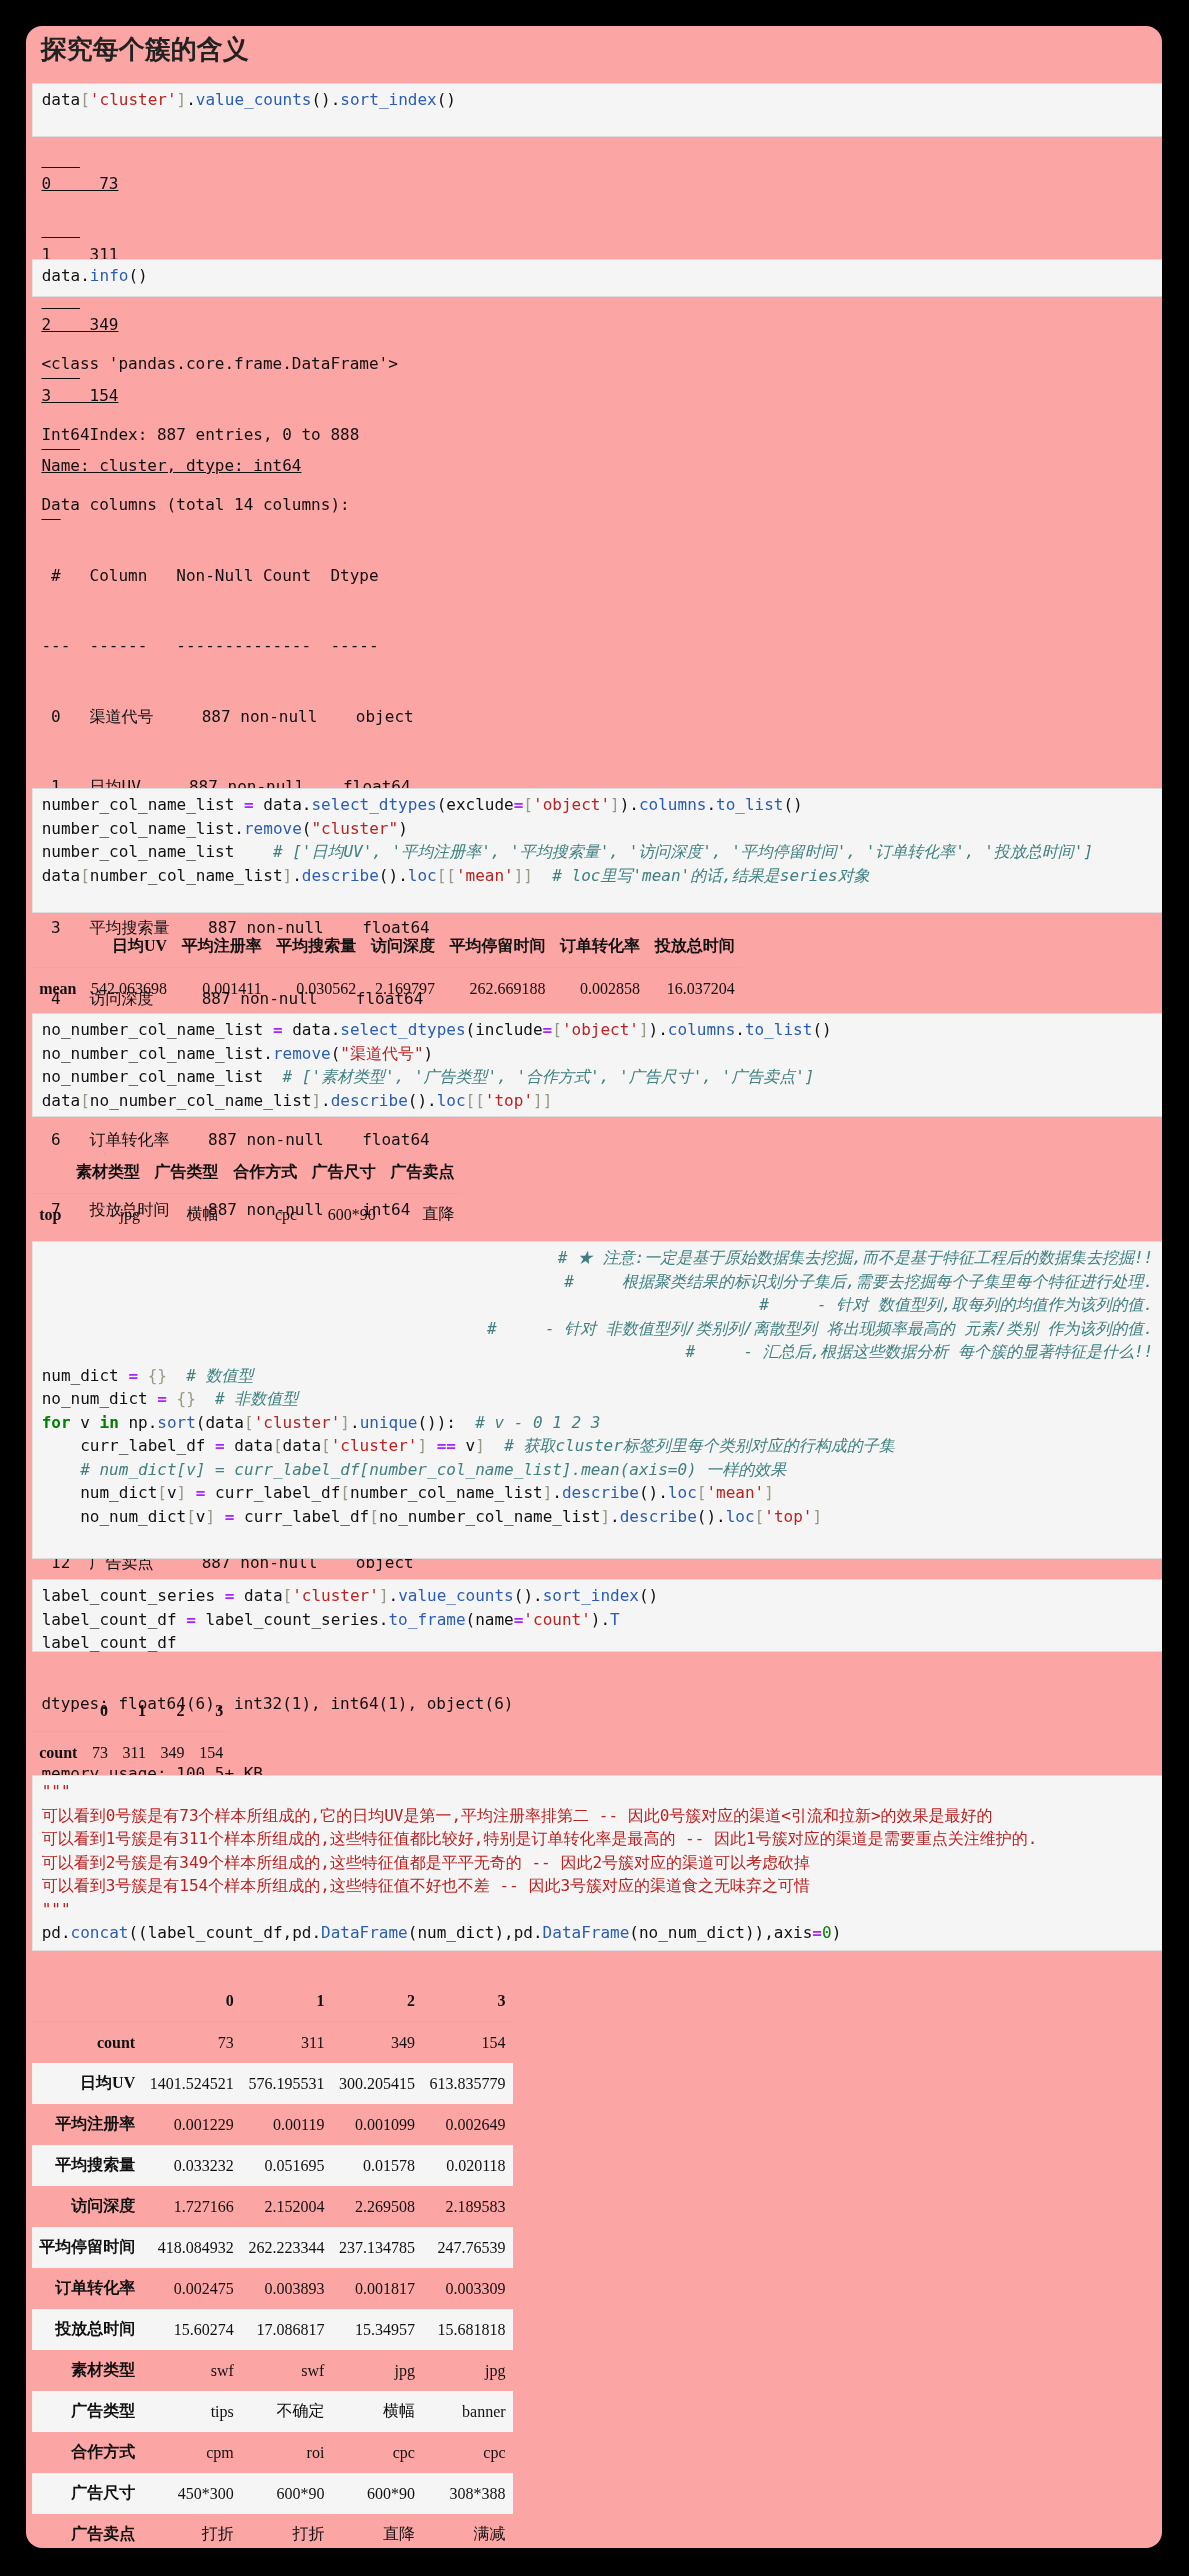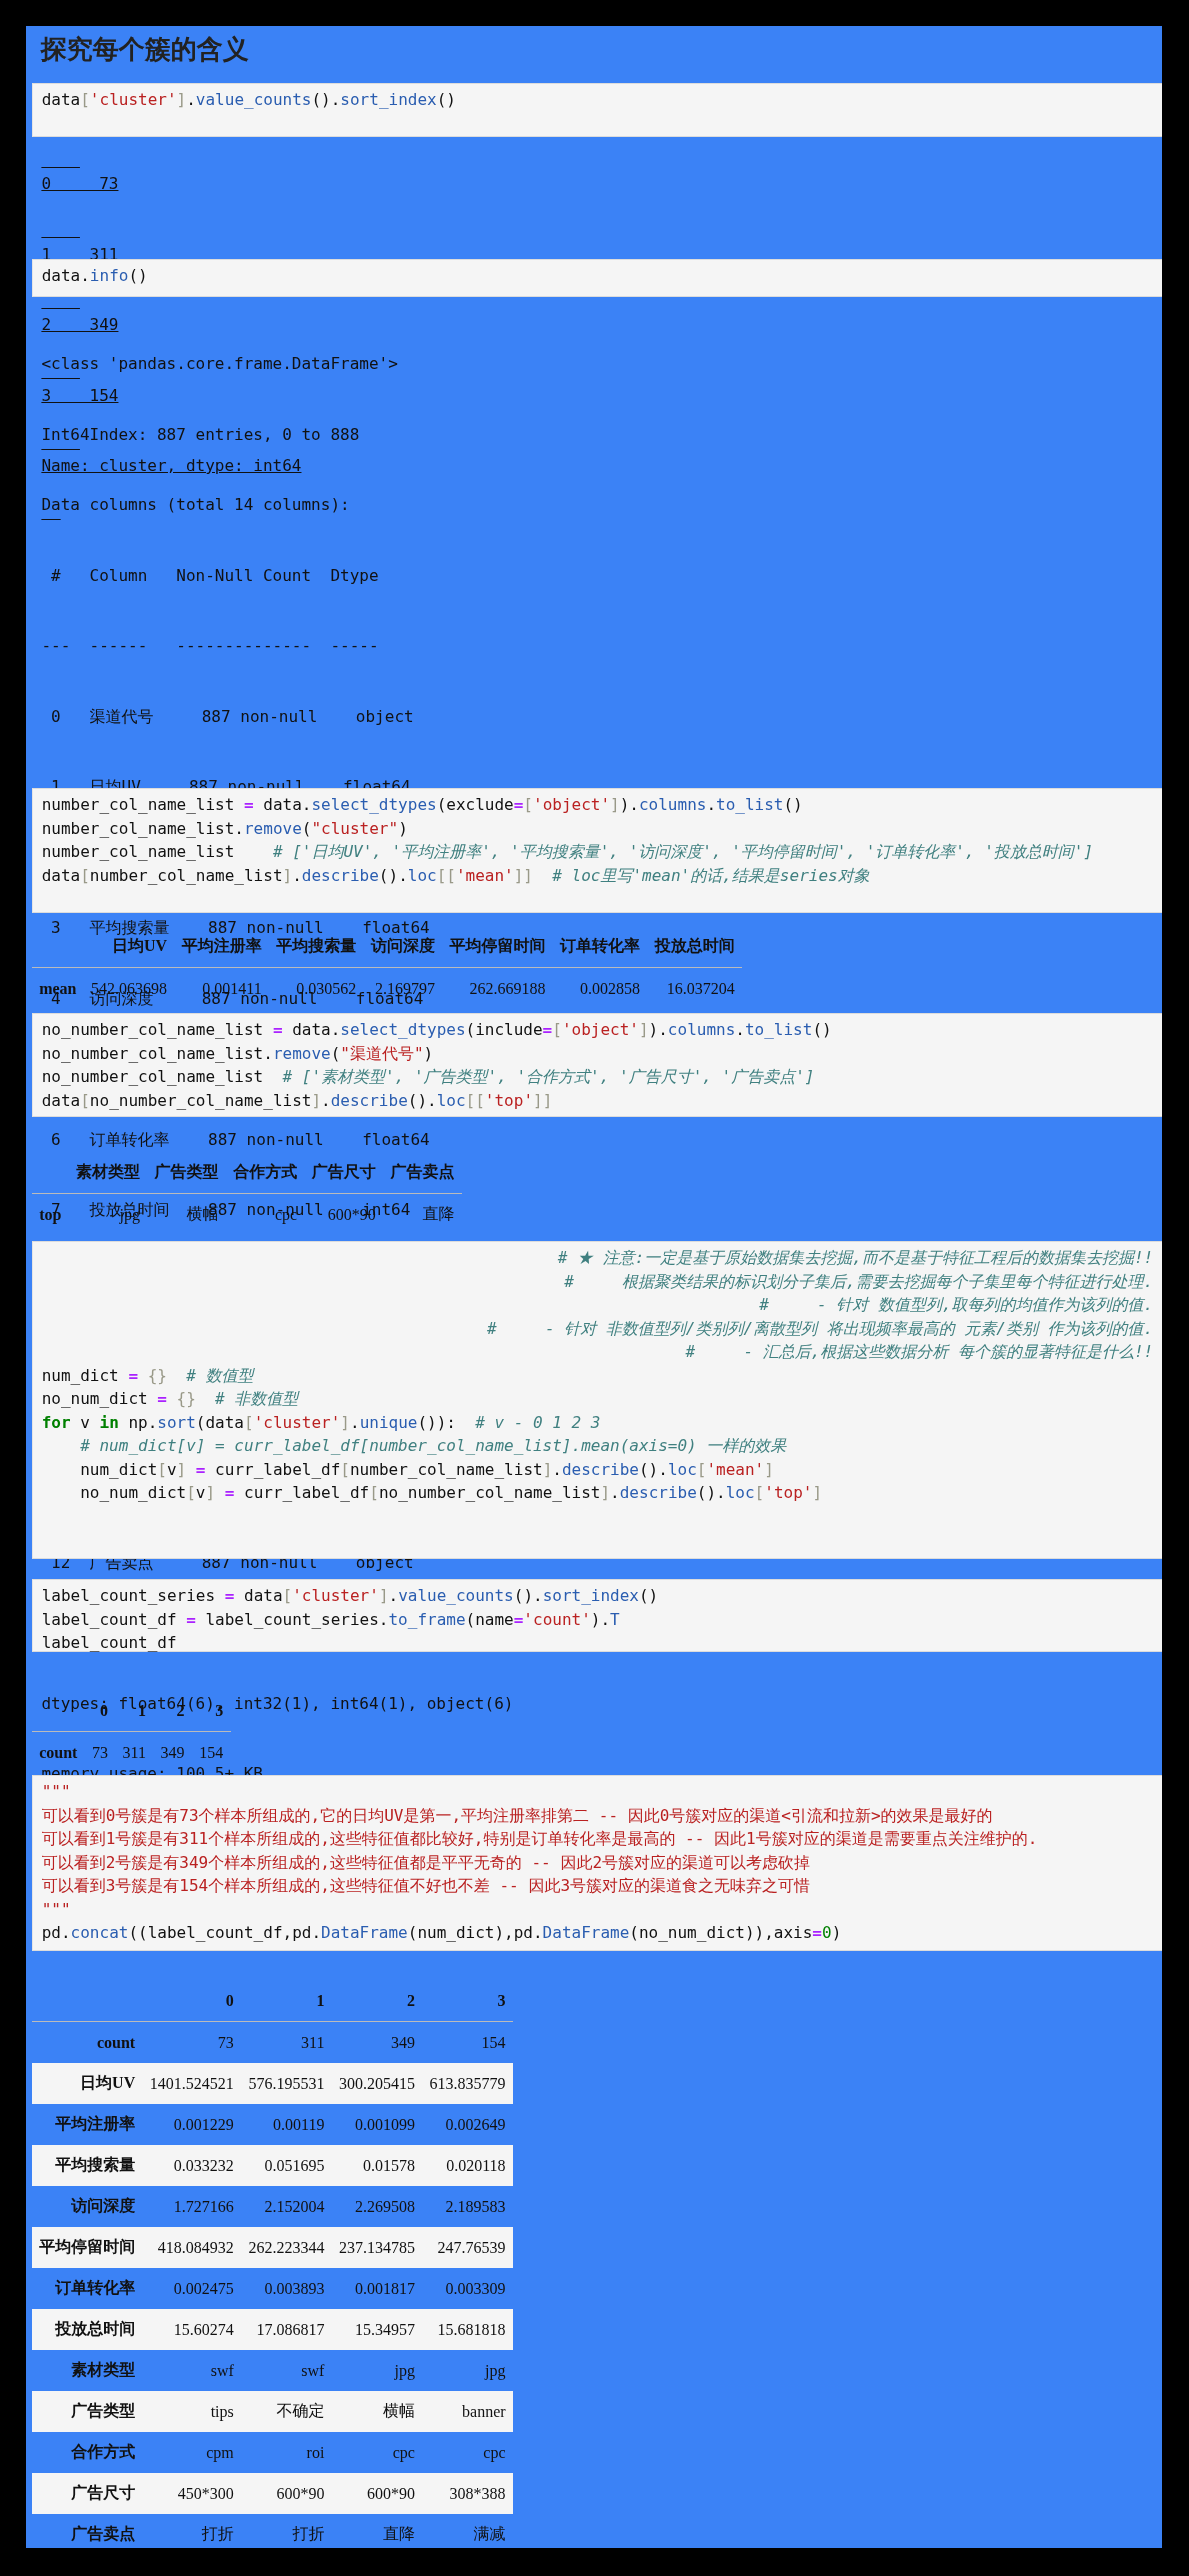--- a/index.html
+++ b/index.html
@@ -9,22 +9,22 @@
     height: 2576px;
     overflow: hidden;
     position: relative;
     font-family: "DejaVu Sans", "Liberation Sans", sans-serif;
     color: #111;
   }
   .page {
     position: absolute;
     left: 26px; top: 26px;
     width: 1136px; height: 2522px;
-    background: #3b82f6;
-    border-radius: 0;
+    background: #fca5a5;
+    border-radius: 16px;
     overflow: hidden;
   }
   .title {
     position: absolute;
     left: 14.7px; top: 2.9px;
     font-size: 26px;
     font-weight: bold;
     line-height: 40px;
     color: #222;
     margin: 0;
@@ -184,20 +184,21 @@
 
   <div class="cell" style="top:1215px;height:318px;">
     <div class="code k-com"># ★ 注意:一定是基于原始数据集去挖掘,而不是基于特征工程后的数据集去挖掘!!</div>
     <div class="code k-com">#     根据聚类结果的标识划分子集后,需要去挖掘每个子集里每个特征进行处理.</div>
     <div class="code k-com">#     - 针对 数值型列,取每列的均值作为该列的值.</div>
     <div class="code k-com">#     - 针对 非数值型列/类别列/离散型列 将出现频率最高的 元素/类别 作为该列的值.</div>
     <div class="code k-com">#     - 汇总后,根据这些数据分析 每个簇的显著特征是什么!!</div>
     <div class="code">num_dict <span class="k-op">=</span> <span class="k-br">{}</span>  <span class="k-com"># 数值型</span></div>
     <div class="code">no_num_dict <span class="k-op">=</span> <span class="k-br">{}</span>  <span class="k-com"># 非数值型</span></div>
     <div class="code"><span class="k-kw">for</span> v <span class="k-kw">in</span> np.<span class="k-fn">sort</span>(data<span class="k-br">[</span><span class="k-str">'cluster'</span><span class="k-br">]</span>.<span class="k-fn">unique</span>()):  <span class="k-com"># v - 0 1 2 3</span></div>
+    <div class="code">    curr_label_df <span class="k-op">=</span> data<span class="k-br">[</span>data<span class="k-br">[</span><span class="k-str">'cluster'</span><span class="k-br">]</span> <span class="k-op">==</span> v<span class="k-br">]</span>  <span class="k-com"># 获取cluster标签列里每个类别对应的行构成的子集</span></div>
     <div class="code">    <span class="k-com"># num_dict[v] = curr_label_df[number_col_name_list].mean(axis=0) 一样的效果</span></div>
     <div class="code">    num_dict<span class="k-br">[</span>v<span class="k-br">]</span> <span class="k-op">=</span> curr_label_df<span class="k-br">[</span>number_col_name_list<span class="k-br">]</span>.<span class="k-fn">describe</span>().<span class="k-fn">loc</span><span class="k-br">[</span><span class="k-str">'mean'</span><span class="k-br">]</span></div>
     <div class="code">    no_num_dict<span class="k-br">[</span>v<span class="k-br">]</span> <span class="k-op">=</span> curr_label_df<span class="k-br">[</span>no_number_col_name_list<span class="k-br">]</span>.<span class="k-fn">describe</span>().<span class="k-fn">loc</span><span class="k-br">[</span><span class="k-str">'top'</span><span class="k-br">]</span></div>
   </div>
 
   <div class="cell" style="top:1553px;height:73px;">
     <div class="code">label_count_series <span class="k-op">=</span> data<span class="k-br">[</span><span class="k-str">'cluster'</span><span class="k-br">]</span>.<span class="k-fn">value_counts</span>().<span class="k-fn">sort_index</span>()</div>
     <div class="code">label_count_df <span class="k-op">=</span> label_count_series.<span class="k-fn">to_frame</span>(name<span class="k-op">=</span><span class="k-str">'count'</span>).<span class="k-fn">T</span></div>
     <div class="code">label_count_df</div>
   </div>

